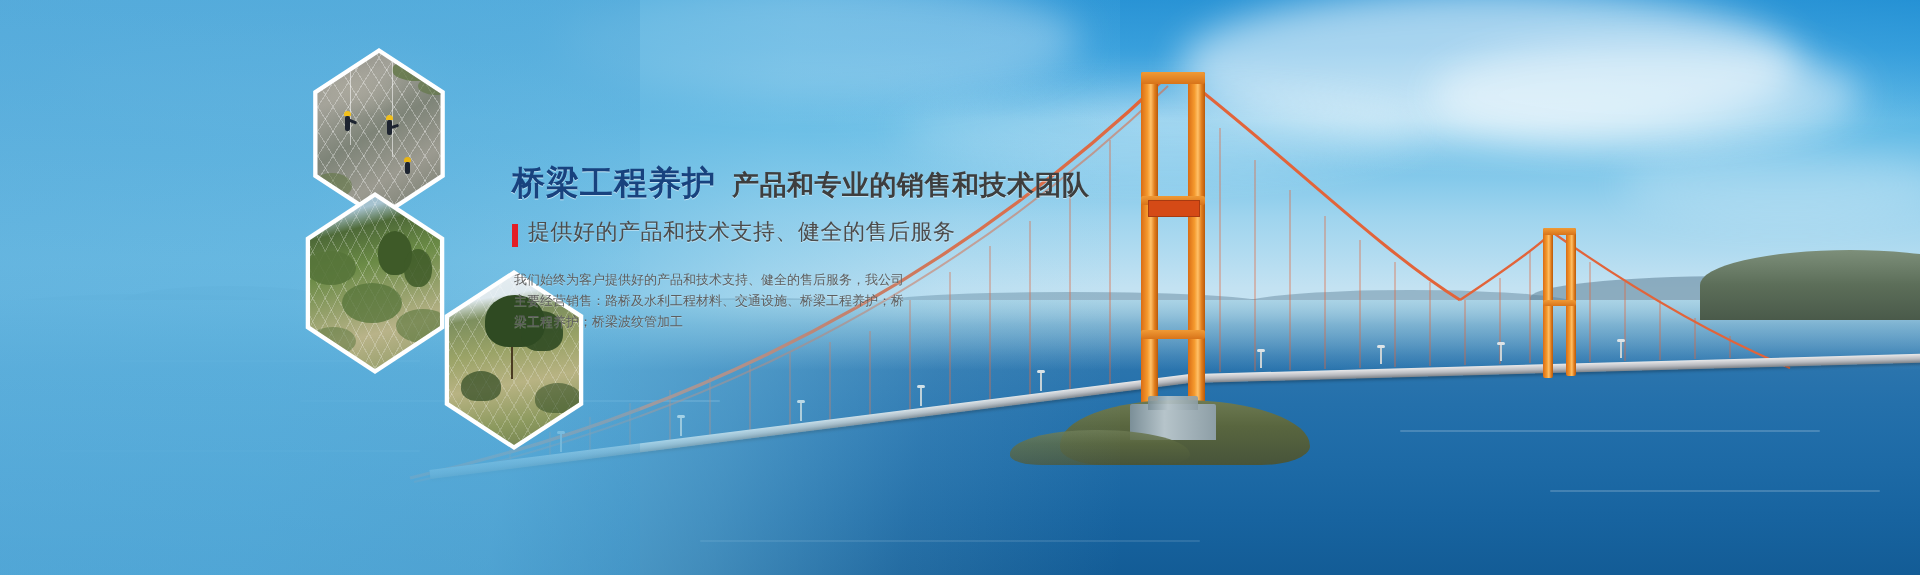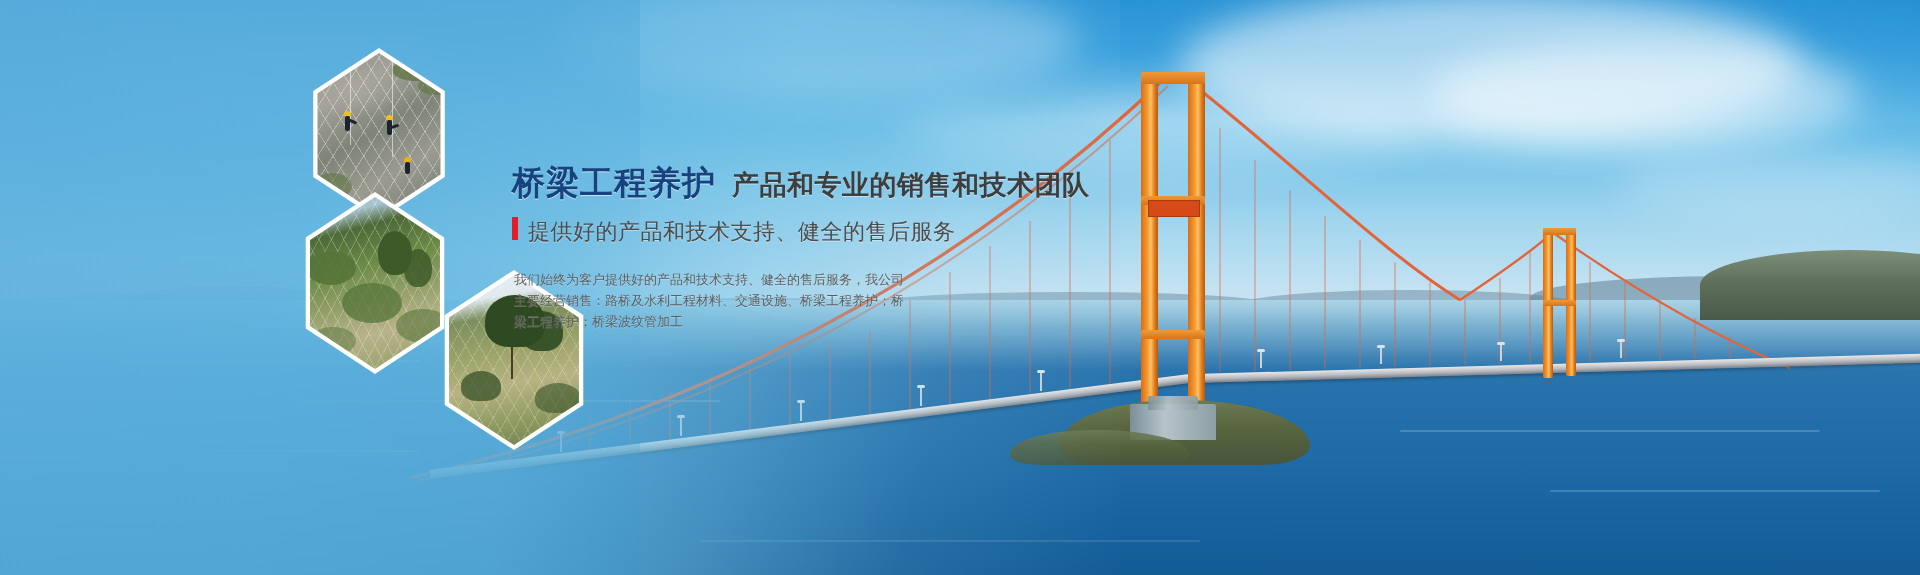--- a/index.html
+++ b/index.html
@@ -186,21 +186,21 @@
     font-size:33px;font-weight:bold;color:#18427e;
     letter-spacing:1px;
     text-shadow:0 1px 0 rgba(255,255,255,.55);
   }
   .h-sub{
     font-size:27px;font-weight:bold;color:#3e3e3e;
     letter-spacing:.5px;margin-left:16px;
     text-shadow:0 1px 0 rgba(255,255,255,.45);
   }
   .subline{
-    display:flex;align-items:flex-start;margin-top:18px;
+    display:flex;align-items:flex-end;margin-top:18px;
   }
   .redbar{
     width:6px;height:23px;background:#e31d26;margin-right:10px;flex:none;
   }
   .sub-text{
     font-size:22px;color:#4c4c4c;letter-spacing:.5px;
     text-shadow:0 1px 0 rgba(255,255,255,.4);
   }
   .para{
     margin-top:22px;margin-left:2px;

